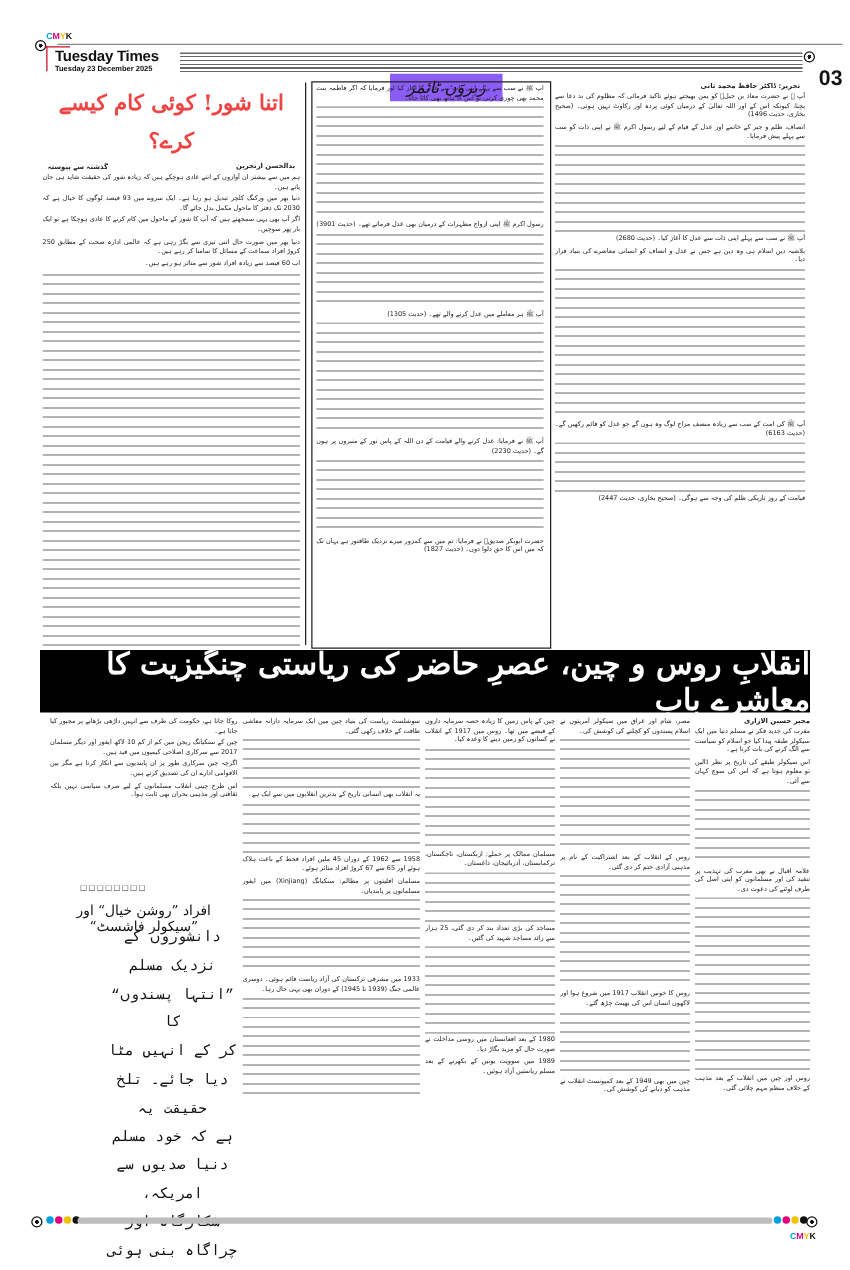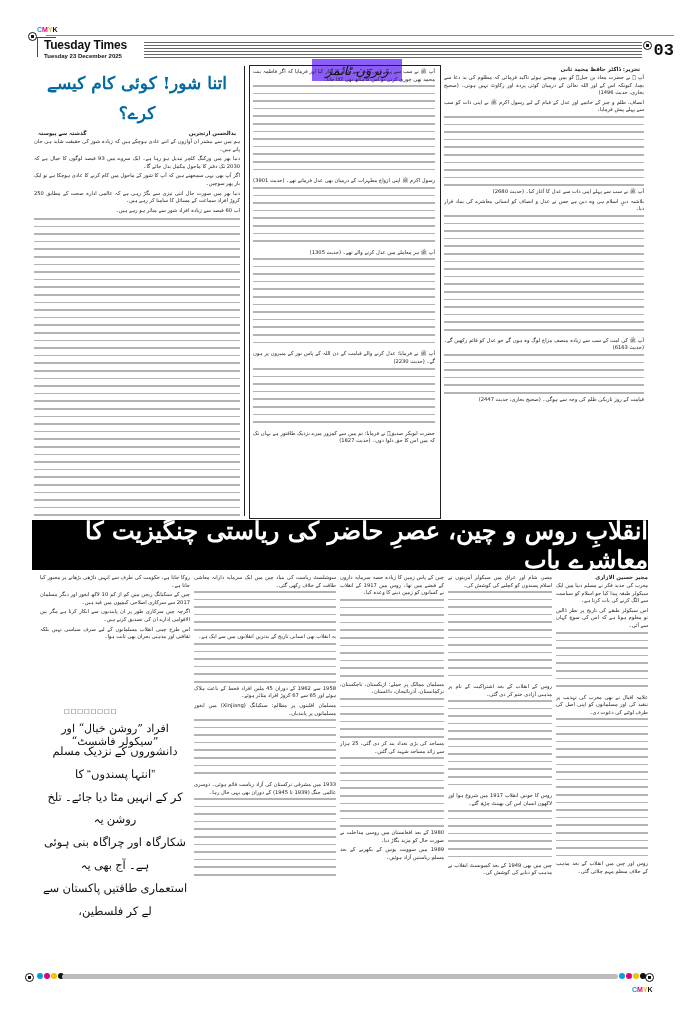--- a/index.html
+++ b/index.html
@@ -9,35 +9,35 @@
   .cmyk .c{color:#00a0e0}.cmyk .m{color:#e0007a}.cmyk .y{color:#f2c200}.cmyk .k{color:#111}
   .crop-v{position:absolute;width:1px;background:#c0102a;}
   .crop-h{position:absolute;height:1px;background:#c0102a;}
 
   .masthead{position:absolute;left:44px;top:38px;width:630px;height:26px;}
   .mh-left{position:absolute;left:0;top:0;width:100px;height:26px;}
   .mh-title{font-family:"Liberation Sans",sans-serif;font-weight:bold;font-size:12px;line-height:14px;color:#111;letter-spacing:-0.2px;}
   .mh-date{font-family:"Liberation Sans",sans-serif;font-weight:bold;font-size:6px;line-height:8px;color:#111;}
   .mh-lines{position:absolute;left:100px;top:4px;right:32px;height:18px;background:repeating-linear-gradient(to bottom,#666 0,#666 1px,#fff 1px,#fff 3px);}
   .mh-logo{position:absolute;left:268px;top:1px;width:90px;height:22px;background:#8b5cf6;display:flex;align-items:center;justify-content:center;font-family:"DejaVu Serif",serif;font-size:13px;font-style:italic;direction:rtl;margin-top:20px;}
-  .mh-page{position:absolute;right:0;top:0;width:30px;height:26px;font-family:Liberation Mono, monospace;font-weight:bold;font-size:17px;line-height:26px;text-align:right;}
+  .mh-page{position:absolute;right:0;top:12px;width:30px;height:26px;font-family:Liberation Sans, sans-serif;font-weight:bold;font-size:17px;line-height:26px;text-align:right;}
   .mh-rule{position:absolute;left:2px;right:0;top:-3px;height:1px;background:#888;}
 
   .article{position:absolute;direction:rtl;overflow:hidden;}
-  .headline{font-family:"DejaVu Serif",serif;font-weight:bold;text-align:center;direction:rtl;color:#0369a1;}
+  .headline{font-family:"DejaVu Serif",serif;font-weight:bold;text-align:center;direction:rtl;color:#ef4444;}
   .body-text{font-family:"DejaVu Sans",sans-serif;font-size:5.2px;line-height:7.6px;text-align:justify;color:#222;direction:rtl;}
   .byline{font-family:"DejaVu Sans",sans-serif;font-size:5.5px;font-weight:bold;color:#222;direction:rtl;}
   .colrule{position:absolute;width:1px;background:#222;}
   .box{position:absolute;border:1px solid #222;}
 
   .banner{position:absolute;left:32px;top:520px;width:616px;height:50px;background:#000;color:#fff;display:flex;align-items:center;justify-content:center;direction:rtl;}
   .banner span{font-family:"DejaVu Serif",serif;font-weight:bold;font-size:24px;color:#fff;}
 
   .pull{position:absolute;left:40px;top:740px;width:150px;direction:rtl;text-align:center;}
-  .pull .pl{font-family:Liberation Sans, sans-serif;font-size:11.5px;line-height:22.8px;color:#111;}
+  .pull .pl{font-family:Liberation Mono, monospace;font-size:11.5px;line-height:22.8px;color:#111;margin-left:46px;}
   .pull-title{position:absolute;left:40px;top:722px;width:150px;text-align:center;font-family:"DejaVu Serif",serif;font-size:11px;direction:rtl;}
   .squares{position:absolute;left:64px;top:707px;font-size:6px;letter-spacing:1px;color:#333;}
 
   .colorbar{position:absolute;left:62px;top:974px;right:62px;height:5px;background:#bdbdbd;border-radius:3px;}
   .dots{position:absolute;top:973px;display:flex;gap:1px;}
   .dots i{display:block;width:6px;height:6px;border-radius:50%;}
 </style>
 </head>
 <body>
 
@@ -169,21 +169,22 @@
     <p style="margin:0 0 2px;">چین کے سنکیانگ ریجن میں کم از کم 10 لاکھ ایغور اور دیگر مسلمان 2017 سے سرکاری اصلاحی کیمپوں میں قید ہیں۔</p>
     <p style="margin:0 0 2px;">اگرچہ چین سرکاری طور پر ان پابندیوں سے انکار کرتا ہے مگر بین الاقوامی ادارے ان کی تصدیق کرتے ہیں۔</p>
     <p style="margin:0 0 2px;">اس طرح چینی انقلاب مسلمانوں کے لیے صرف سیاسی نہیں بلکہ ثقافتی اور مذہبی بحران بھی ثابت ہوا۔</p>
   </div>
 </div>
 <div class="squares">□□□□□□□□</div>
 
 <div class="pull-title">افراد ”روشن خیال“ اور ”سیکولر فاشسٹ“</div>
 <div class="pull">
   <div class="pl">دانشوروں کے نزدیک مسلم ”انتہا پسندوں“ کا</div>
-  <div class="pl">کر کے انہیں مٹا دیا جائے۔ تلخ روشن یہ</div>
+  <div class="pl">کر کے انہیں مٹا دیا جائے۔ تلخ حقیقت یہ</div>
+  <div class="pl">ہے کہ خود مسلم دنیا صدیوں سے امریکہ،</div>
   <div class="pl">شکارگاہ اور چراگاہ بنی ہوئی ہے۔ آج بھی یہ</div>
   <div class="pl">استعماری طاقتیں پاکستان سے لے کر فلسطین،</div>
 
 </div>
 
 <div class="reg" style="left:25px;top:973px;"></div>
 <div class="dots" style="left:37px;">
   <i style="background:#00a0e0"></i>
     <i style="background:#e0007a"></i>
     <i style="background:#f2c200"></i>

